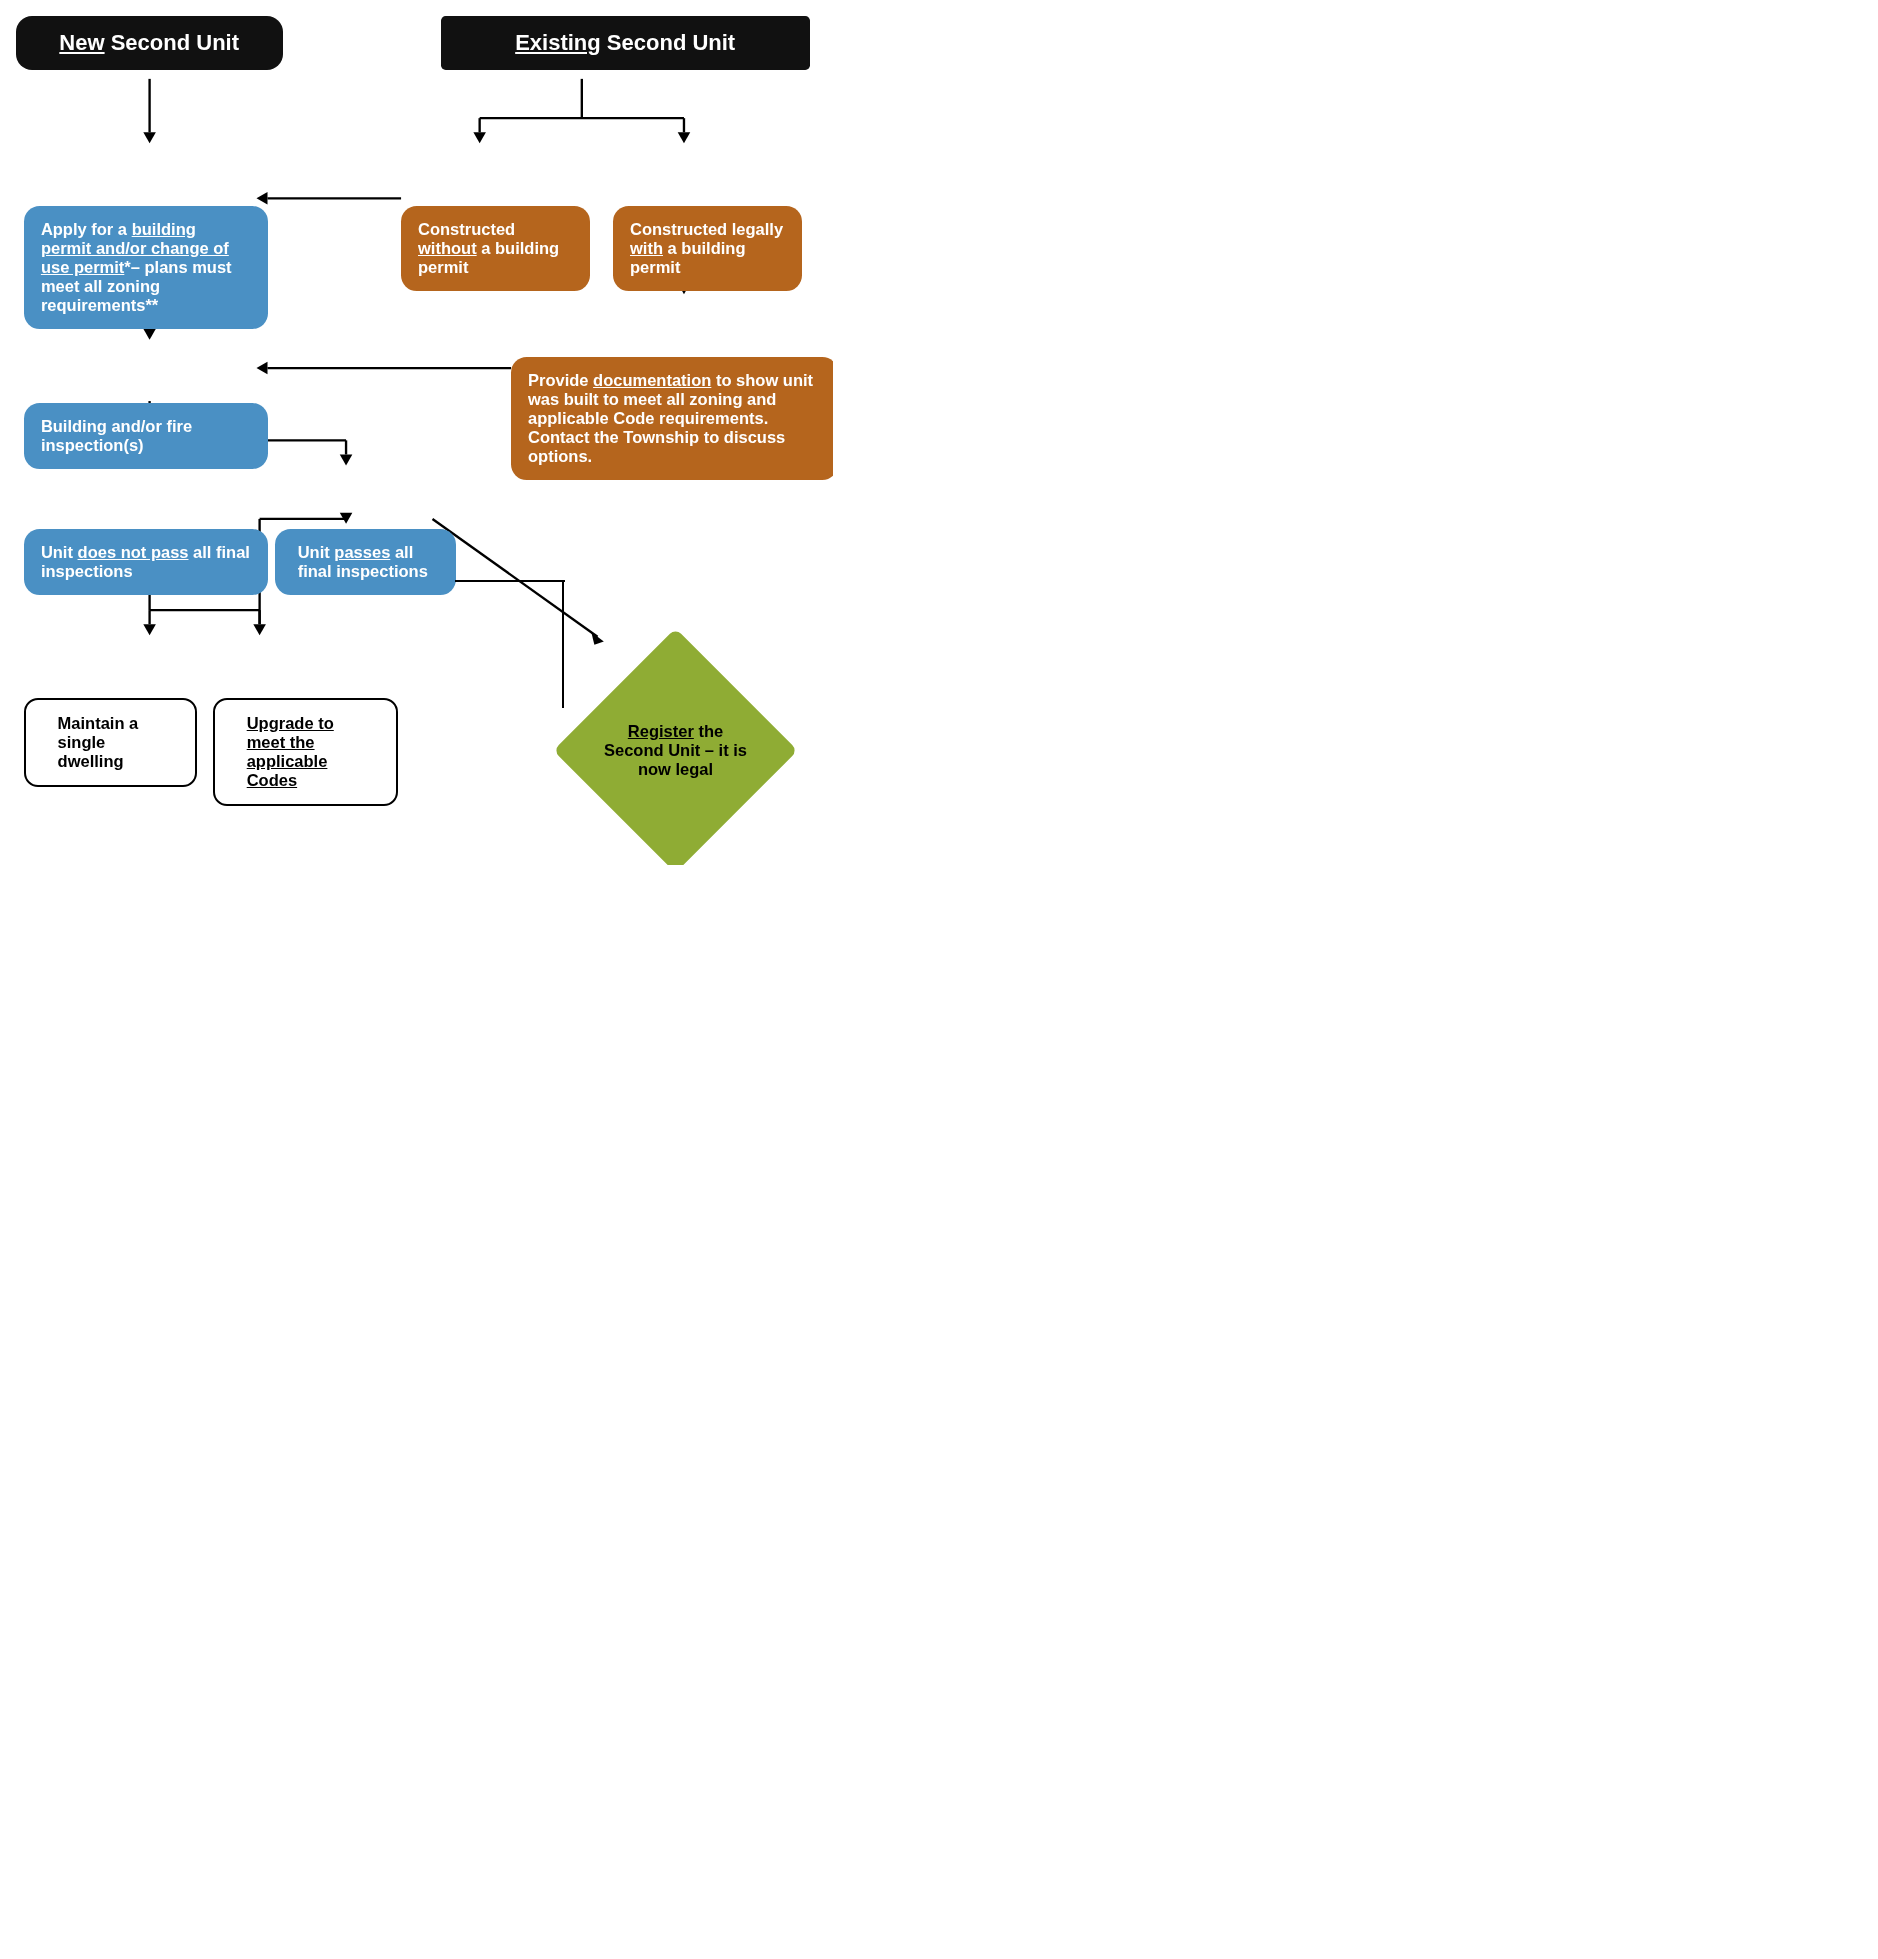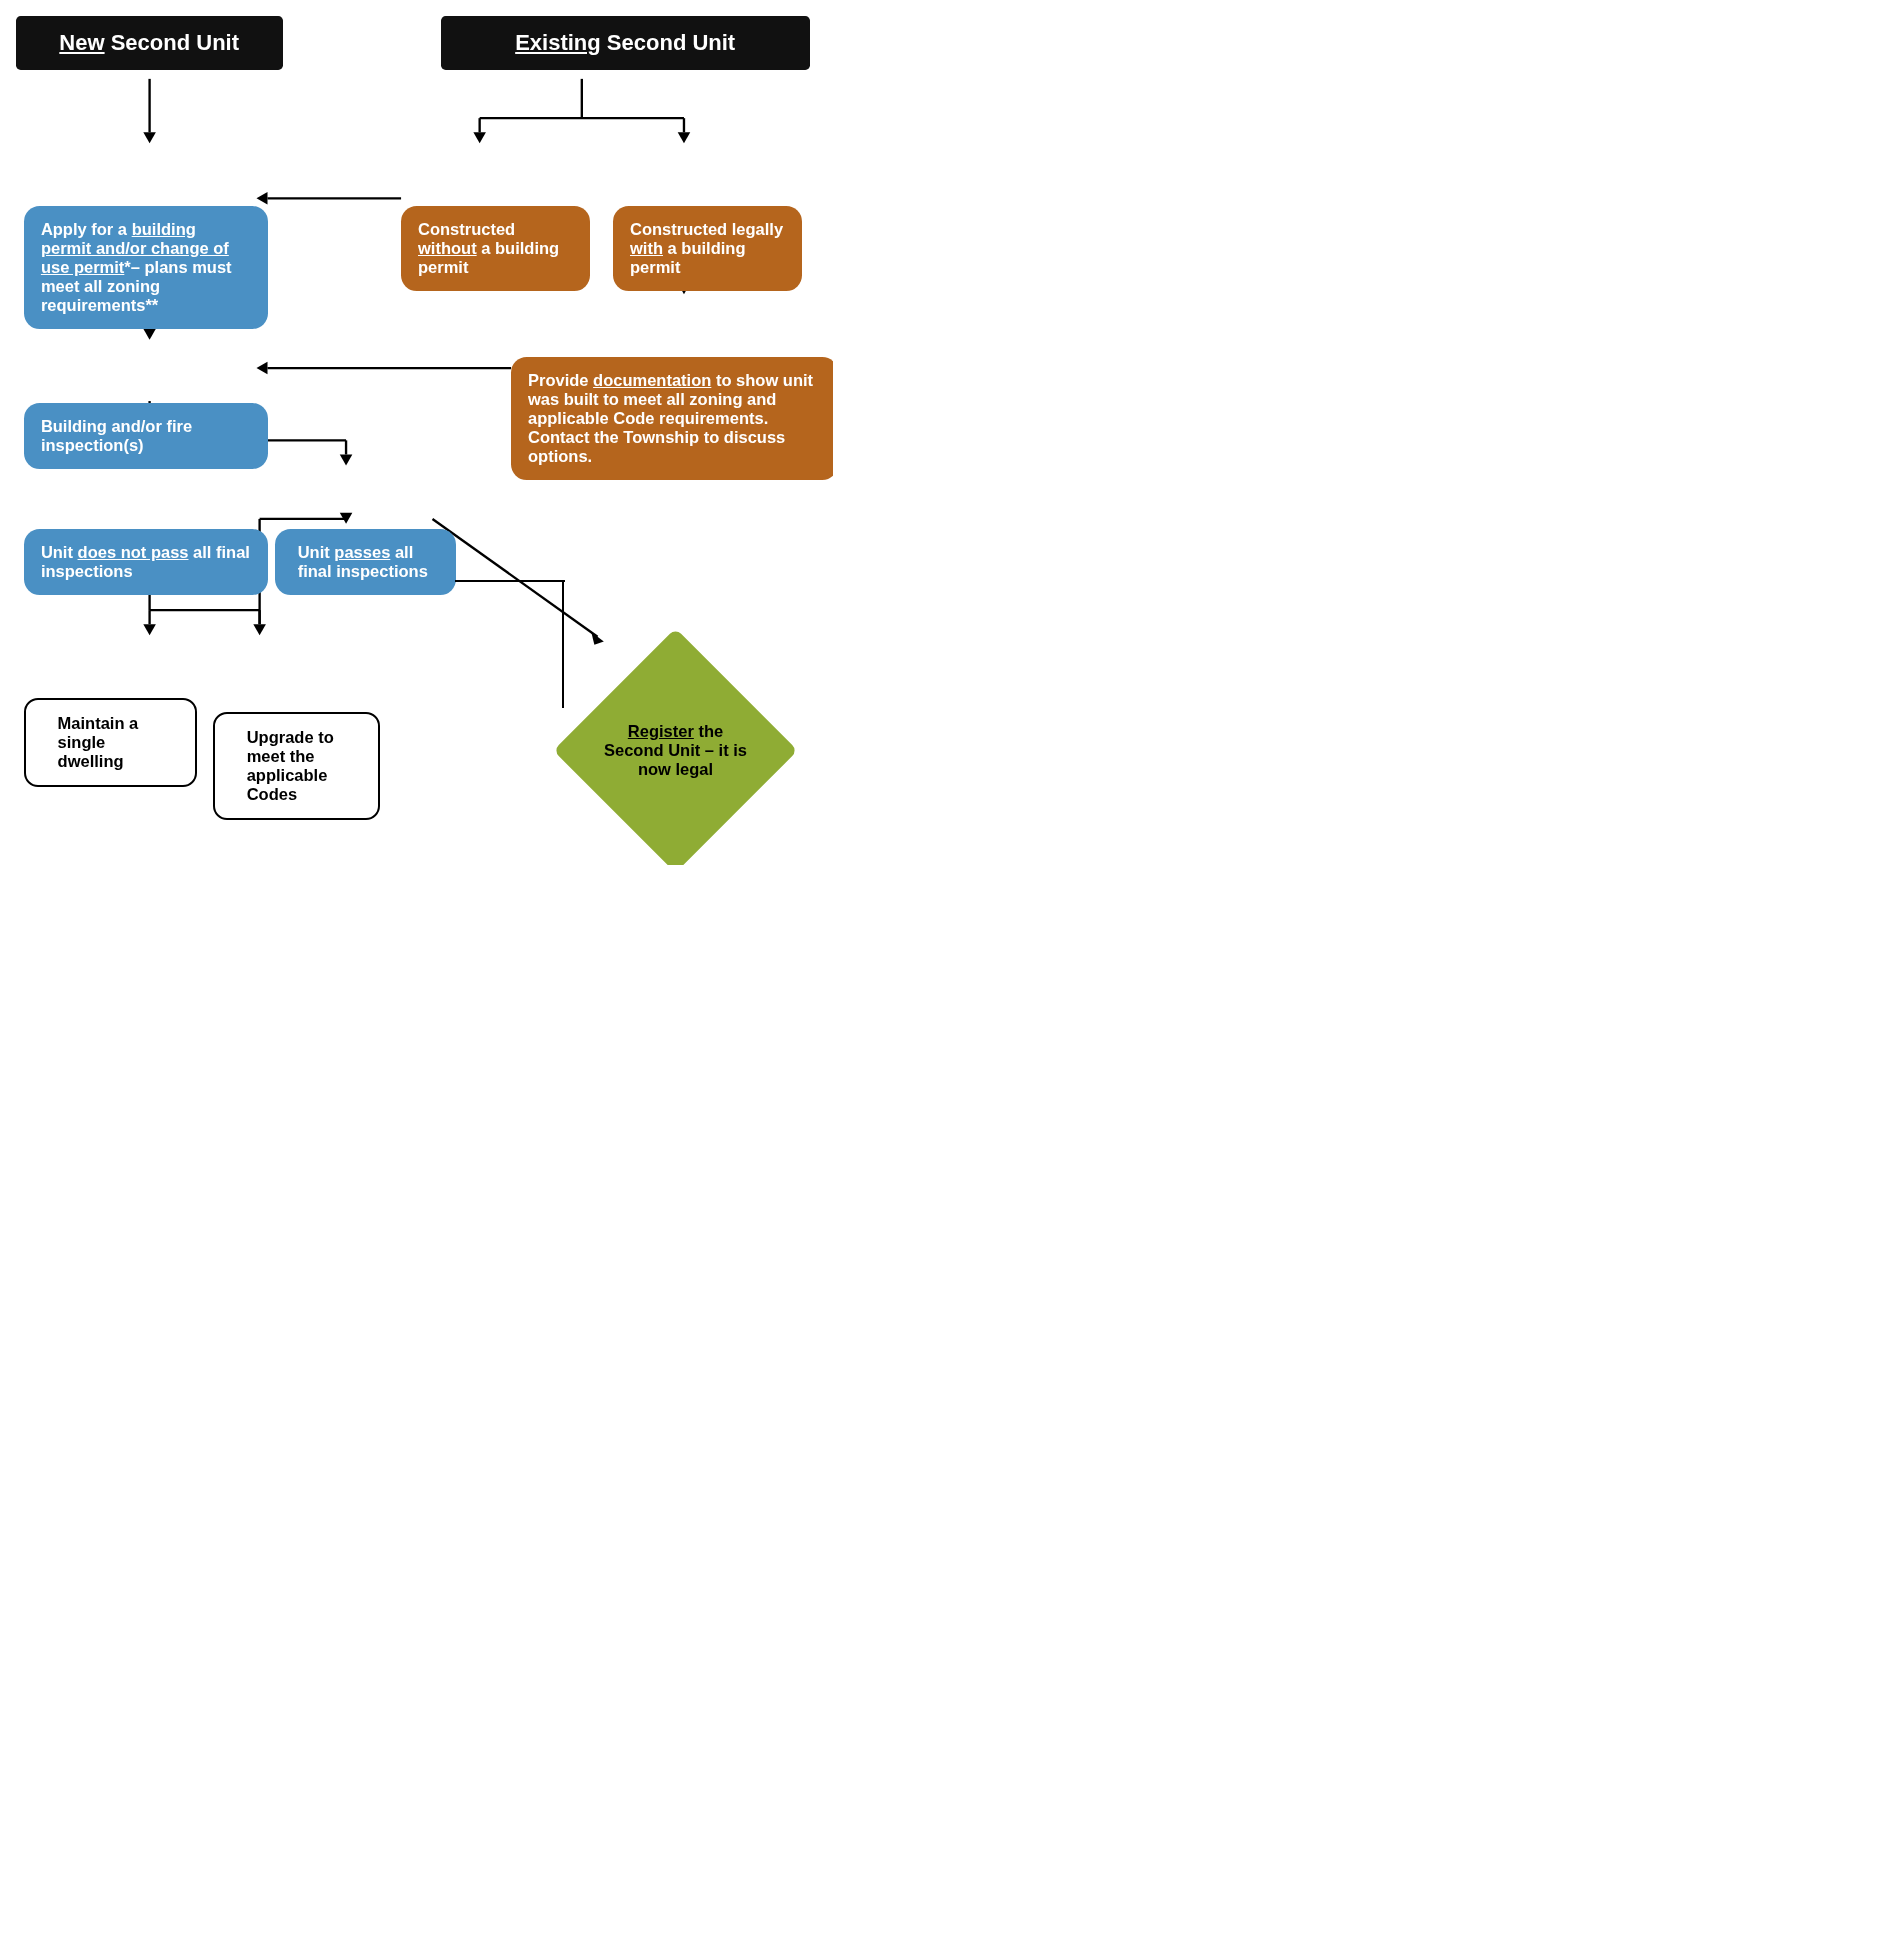--- a/index.html
+++ b/index.html
@@ -162,21 +162,21 @@
 
       <line x1="310" y1="774" x2="310" y2="640" stroke="black" stroke-width="3"></line>
       <line x1="310" y1="640" x2="420" y2="640" stroke="black" stroke-width="3"></line>
       <polygon points="412,632 428,632 420,646" fill="black"></polygon>
 
       <line x1="530" y1="640" x2="740" y2="790" stroke="black" stroke-width="3"></line>
       <polygon points="732,784 748,796 736,800" fill="black"></polygon>
     </svg>
 
     <div style="position:relative; height:63px; display:flex; justify-content:space-between;">
-      <div class="header-box header-left fc-item" style="left:0; top:0; width:267px;">
+      <div class="header-box header-left fc-item" style="left:0; top:0; width:267px;border-radius:16px;">
         <span class="underline">New</span><span> Second Unit</span>
       </div>
       <div class="header-box fc-item" style="left:425px; top:0; width:369px; text-align:center;">
         <span class="underline">Existing</span><span> Second Unit</span>
       </div>
     </div>
 
     <div style="position:relative; height:770px;">
 
       <div class="blue-box fc-item" style="left:7.9px; top:127px; width:244px;">
@@ -204,21 +204,21 @@
       </div>
 
       <div class="blue-box fc-item" style="left:259px; top:450px; width:181px;padding-left:23px;">
         <span>Unit <span class="underline">passes</span> all final inspections</span>
       </div>
 
       <div class="white-box fc-item" style="left:7.9px; top:619px; width:173px;">
         <span>Maintain a single dwelling</span>
       </div>
 
-      <div class="white-box fc-item" style="left:197px; top:633px; width:167px;">
+      <div class="white-box fc-item" style="left:197px; top:619px; width:185px;text-decoration:underline;">
         <span>Upgrade to meet the applicable Codes</span>
       </div>
 
       <div class="fc-item" style="left:546px; top:558px; width:228px; height:228px; display:flex; align-items:center; justify-content:center;">
         <div class="diamond-outer">
           <div class="diamond-inner">
             <span class="underline">Register</span> the Second Unit – it is now legal
           </div>
         </div>
       </div>

